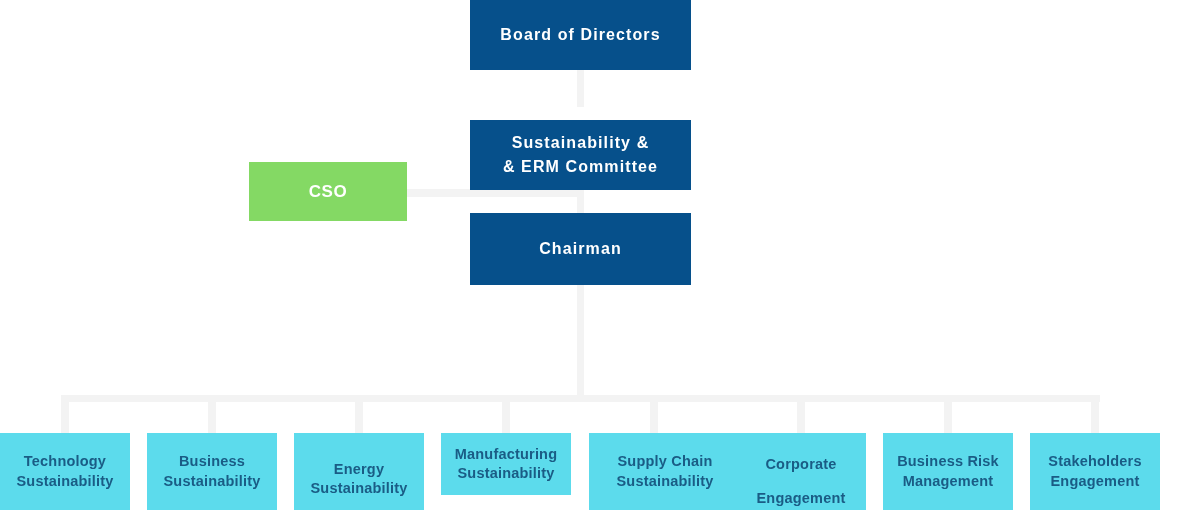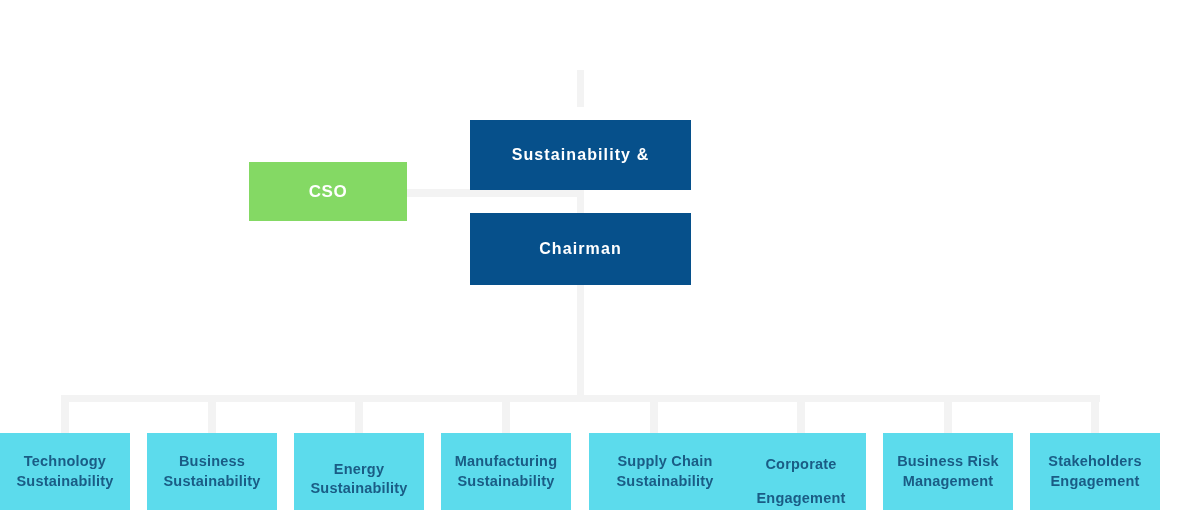--- a/index.html
+++ b/index.html
@@ -65,23 +65,27 @@
   <div class="connector" style="left:61px; top:395px; width:1039px; height:7px;"></div>
   <div class="connector" style="left:61px; top:395px; width:8px; height:38px;"></div>
   <div class="connector" style="left:208px; top:395px; width:8px; height:38px;"></div>
   <div class="connector" style="left:355px; top:395px; width:8px; height:38px;"></div>
   <div class="connector" style="left:502px; top:395px; width:8px; height:38px;"></div>
   <div class="connector" style="left:650px; top:395px; width:8px; height:38px;"></div>
   <div class="connector" style="left:797px; top:395px; width:8px; height:38px;"></div>
   <div class="connector" style="left:944px; top:395px; width:8px; height:38px;"></div>
   <div class="connector" style="left:1091px; top:395px; width:8px; height:38px;"></div>
 
+  <div class="node node-blue" style="left:470px; top:0px; width:221px; height:70px;">
+    <div class="label-line">Board of Directors</div>
+  </div>
 
   <div class="node node-blue" style="left:470px; top:107px; width:221px; height:70px;margin-top:13px;">
     <div class="label-line">Sustainability &amp;</div>
+    <div class="label-line">&amp; ERM Committee</div>
   </div>
 
   <div class="node node-green" style="left:249px; top:162px; width:158px; height:59px;">
     <div class="label-line">CSO</div>
   </div>
 
   <div class="node node-blue" style="left:470px; top:213px; width:221px; height:72px;">
     <div class="label-line">Chairman</div>
   </div>
 
@@ -93,21 +97,21 @@
   <div class="node node-dept" style="left:147px; top:433px; width:130px; height:77px;">
     <div class="label-line">Business</div>
     <div class="label-line">Sustainability</div>
   </div>
 
   <div class="node node-dept" style="left:294px; top:433px; width:130px; height:92px;">
     <div class="label-line">Energy</div>
     <div class="label-line">Sustainability</div>
   </div>
 
-  <div class="node node-dept" style="left:441px; top:433px; width:130px; height:77px;">
+  <div class="node node-dept" style="left:441px; top:433px; width:130px; height:62px;">
     <div class="label-line">Manufacturing</div>
     <div class="label-line">Sustainability</div>
   </div>
 
   <div class="node node-dept" style="left:589px; top:433px; width:152px; height:77px;">
     <div class="label-line">Supply Chain</div>
     <div class="label-line">Sustainability</div>
   </div>
 
   <div class="node node-dept" style="left:736px; top:433px; width:130px; height:97px;gap:15px;">

